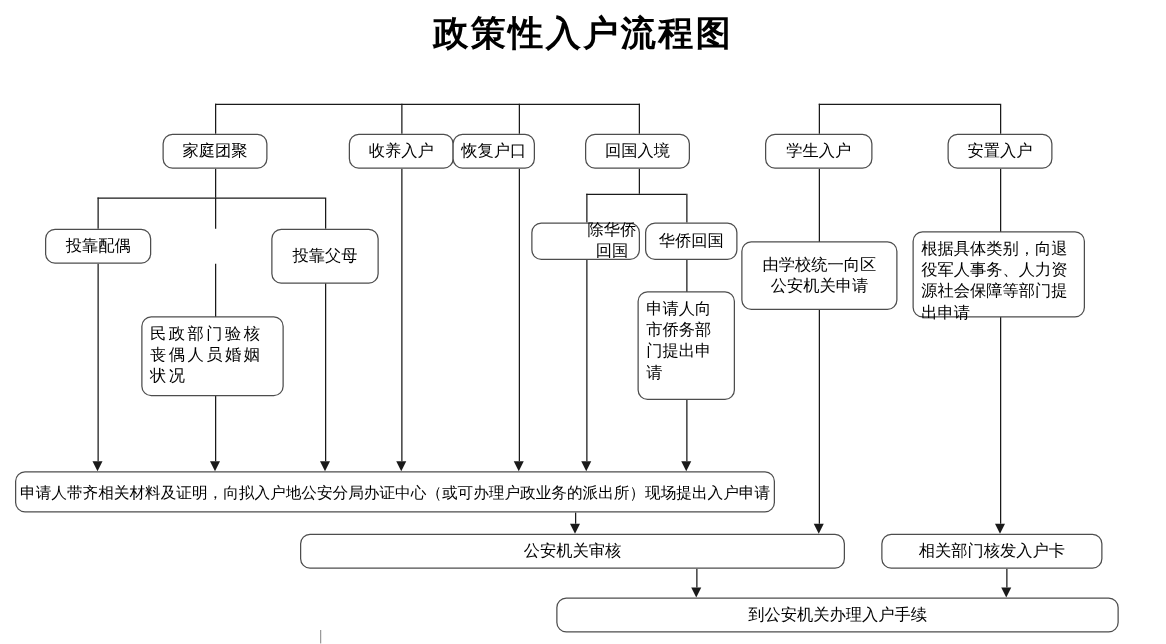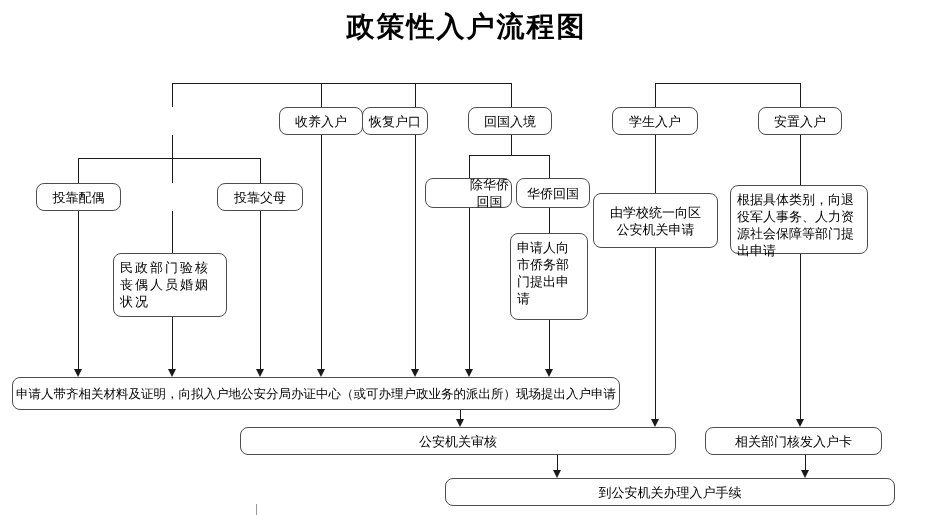--- a/index.html
+++ b/index.html
@@ -47,21 +47,21 @@
   .box.nowrap{white-space:nowrap;font-size:12.5px;}
   
   #n-family   {left:130px;top:107px;width:84px;height:28px;}
   #n-adoption {left:279px;top:107px;width:84px;height:28px;}
   #n-restore  {left:362px;top:107px;width:66px;height:28px;}
   #n-return   {left:468px;top:107px;width:84px;height:28px;}
   #n-student  {left:612px;top:107px;width:86px;height:28px;}
   #n-resettle {left:758px;top:107px;width:84px;height:28px;}
   #n-spouse   {left:36px;top:183px;width:85px;height:28px;}
   #n-children {left:128px;top:183px;width:85px;height:28px;}
-  #n-parents  {left:217px;top:183px;width:86px;height:28px;}
+  #n-parents  {left:217px;top:183px;width:86px;height:44px;}
   #n-nonoverseas{left:425px;top:178px;width:87px;height:30px;padding-left:42px;}
   #n-overseas {left:516px;top:178px;width:74px;height:30px;}
   #n-civilcheck{left:113px;top:253px;width:114px;height:64px;}
   #n-civilcert{left:278px;top:246px;width:83px;height:73px;}
   #n-overseasapply{left:510px;top:233px;width:78px;height:87px;}
   #n-schoolapply{left:593px;top:193px;width:125px;height:55px;padding:4px 10px;text-align:center;}
   #n-resettleapply{left:730px;top:185px;width:138px;height:69px;}
   #n-mainapply{left:12px;top:377px;width:608px;height:33px;}
   #n-review   {left:240px;top:427px;width:436px;height:28px;}
   #n-issuecard{left:705px;top:427px;width:177px;height:28px;}
@@ -116,20 +116,21 @@
   <div class="ar" style="left:796px;top:419px;"></div>
 
   <div class="vl" style="left:460px;top:410px;height:9px;"></div>
   <div class="ar" style="left:456px;top:419px;"></div>
 
   <div class="vl" style="left:557px;top:455px;height:15px;"></div>
   <div class="ar" style="left:553px;top:470px;"></div>
   <div class="vl" style="left:805px;top:455px;height:15px;"></div>
   <div class="ar" style="left:801px;top:470px;"></div>
 
+  <div class="box" id="n-family">家庭团聚</div>
   <div class="box" id="n-adoption">收养入户</div>
   <div class="box" id="n-restore">恢复户口</div>
   <div class="box" id="n-return">回国入境</div>
   <div class="box" id="n-student">学生入户</div>
   <div class="box" id="n-resettle">安置入户</div>
 
   <div class="box" id="n-spouse">投靠配偶</div>
   <div class="box" id="n-parents">投靠父母</div>
   <div class="box" id="n-nonoverseas">除华侨回国</div>
   <div class="box" id="n-overseas">华侨回国</div>

